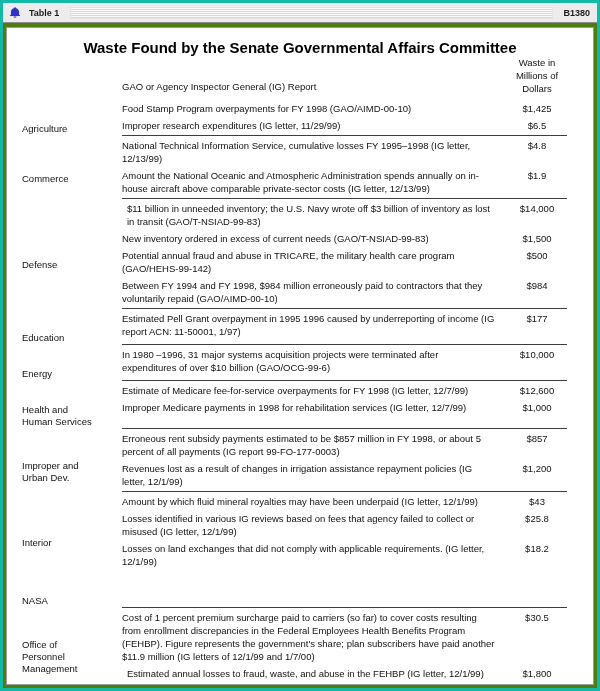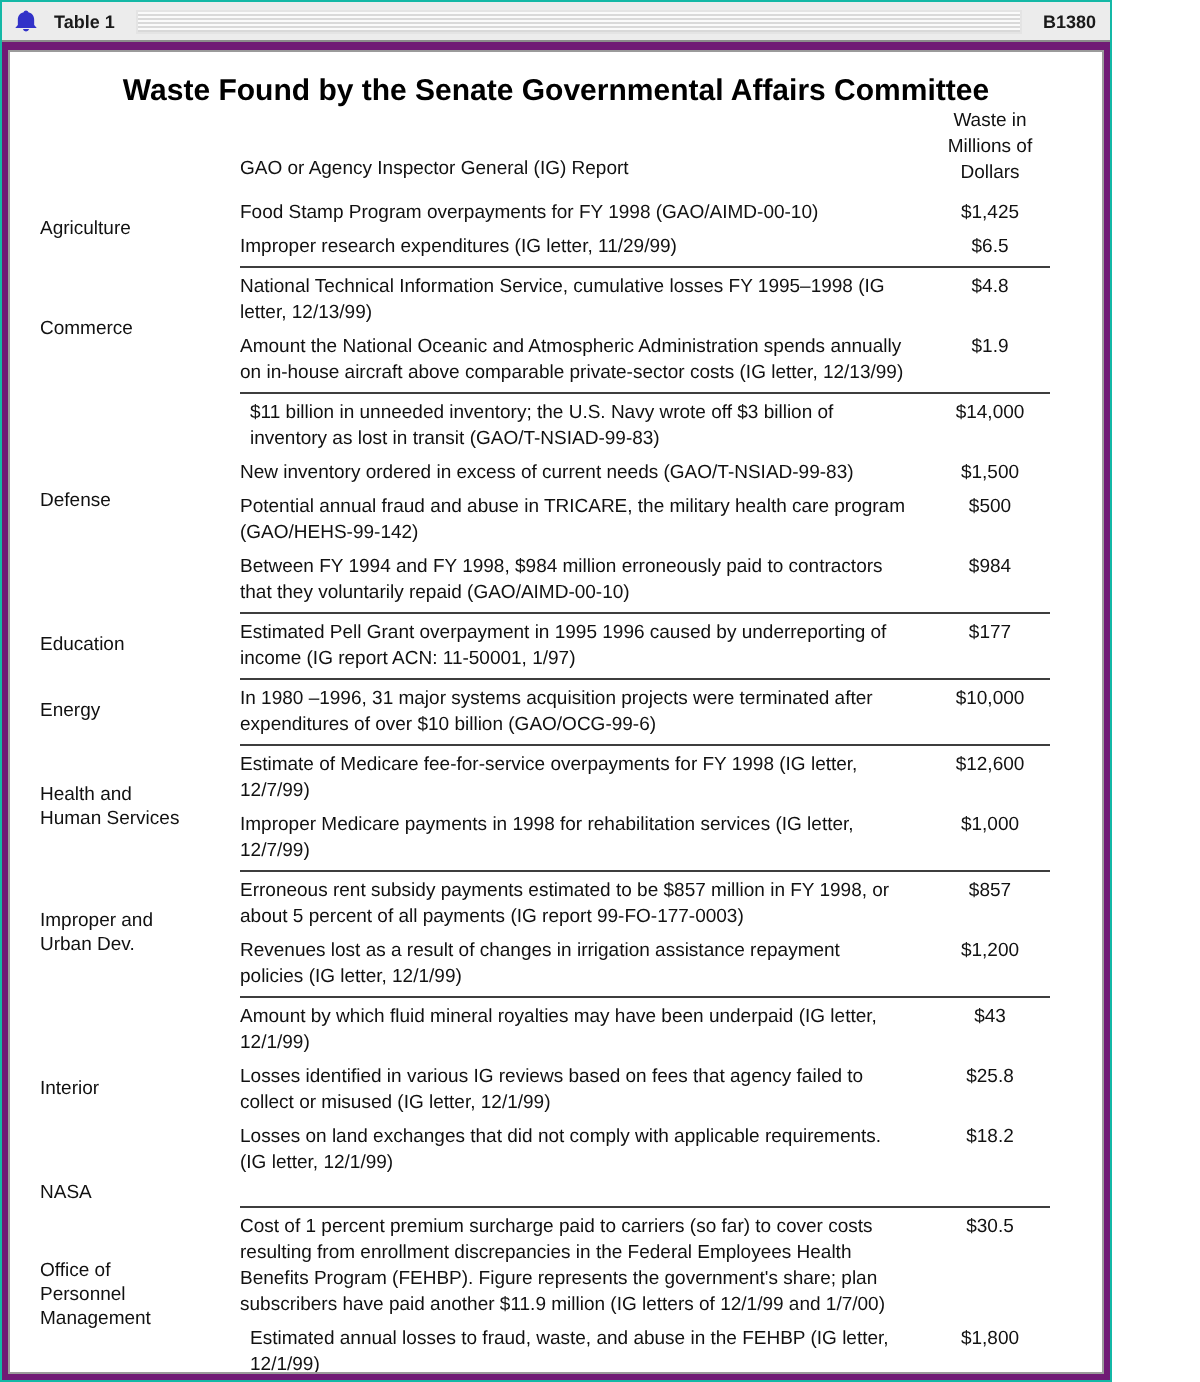--- a/index.html
+++ b/index.html
@@ -4,24 +4,24 @@
 <style>
   * { box-sizing: border-box; }
   html, body { margin: 0; padding: 0; }
   body {
     width: 600px; height: 691px;
     background: #ffffff;
     font-family: "Liberation Sans", sans-serif;
     color: #111;
   }
   .window {
-    width: 556px; height: 691px;
-    border: 1px solid #14b8a6;
+    width: 600px; height: 691px;
+    border: 3px solid #14b8a6;
     position: relative;
-    background: #701a75;
+    background: #4d7c0f;
   }
   
   .titlebar {
     height: 20px;
     display: flex; align-items: center;
     padding: 0 5px;
     background: #ececec;
     border-bottom: 1px solid #8c8c8c;
     font-size: 9px; font-weight: bold; color: #1a1a1a;
   }
@@ -57,21 +57,21 @@
     flex: 1; font-size: 9.5px; line-height: 13px;
     padding-right: 12px; padding-bottom: 2px;
   }
   .hdr-val {
     flex: 0 0 60px; font-size: 9.5px; line-height: 13px;
     text-align: center;
   }
   
   .group { display: flex; margin: 0 26px 0 15px; }
   .g-agency { flex: 0 0 100px; display: flex; align-items: center; }
-  .g-agency .label { width: 76px; font-size: 9.5px; line-height: 12px; }
+  .g-agency .label { width: 76px; font-size: 9.5px; line-height: 12px; margin-top: 24px; }
   .g-items { flex: 1; padding: 1px 0; }
   .group + .group .g-items { border-top: 1px solid #3d3d3d; }
   .item { display: flex; align-items: flex-start; padding: 2px 0; }
   .item .desc { flex: 1; font-size: 9.5px; line-height: 13px; padding-right: 12px; }
   .item .val  { flex: 0 0 60px; font-size: 9.5px; line-height: 13px; text-align: center; }
   .item.indent .desc { padding-left: 5px; }
 </style>
 </head>
 <body>
 

